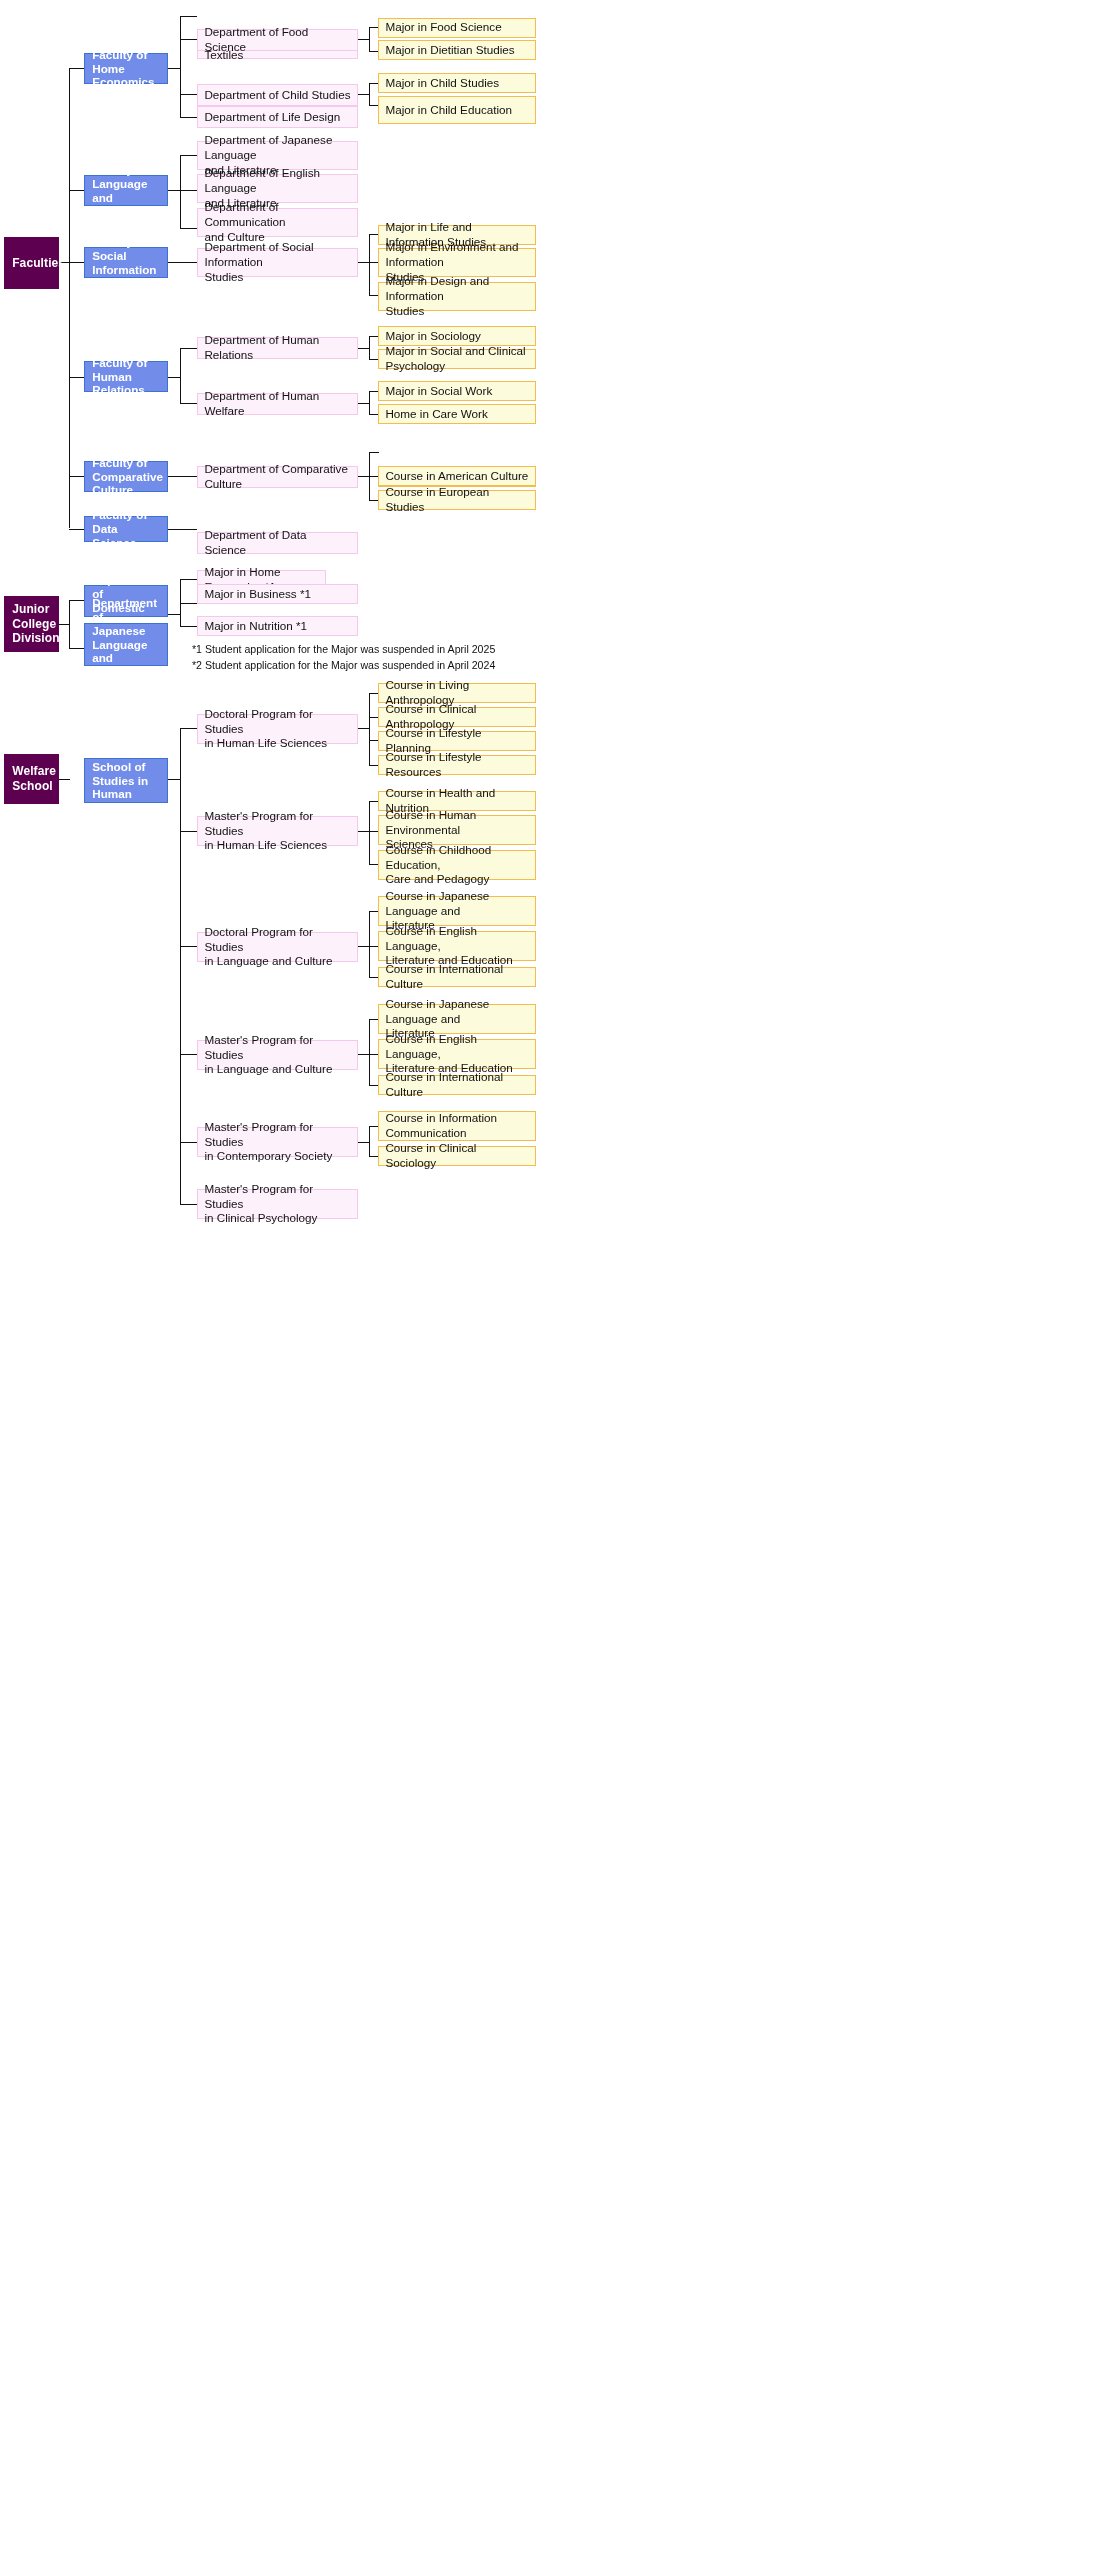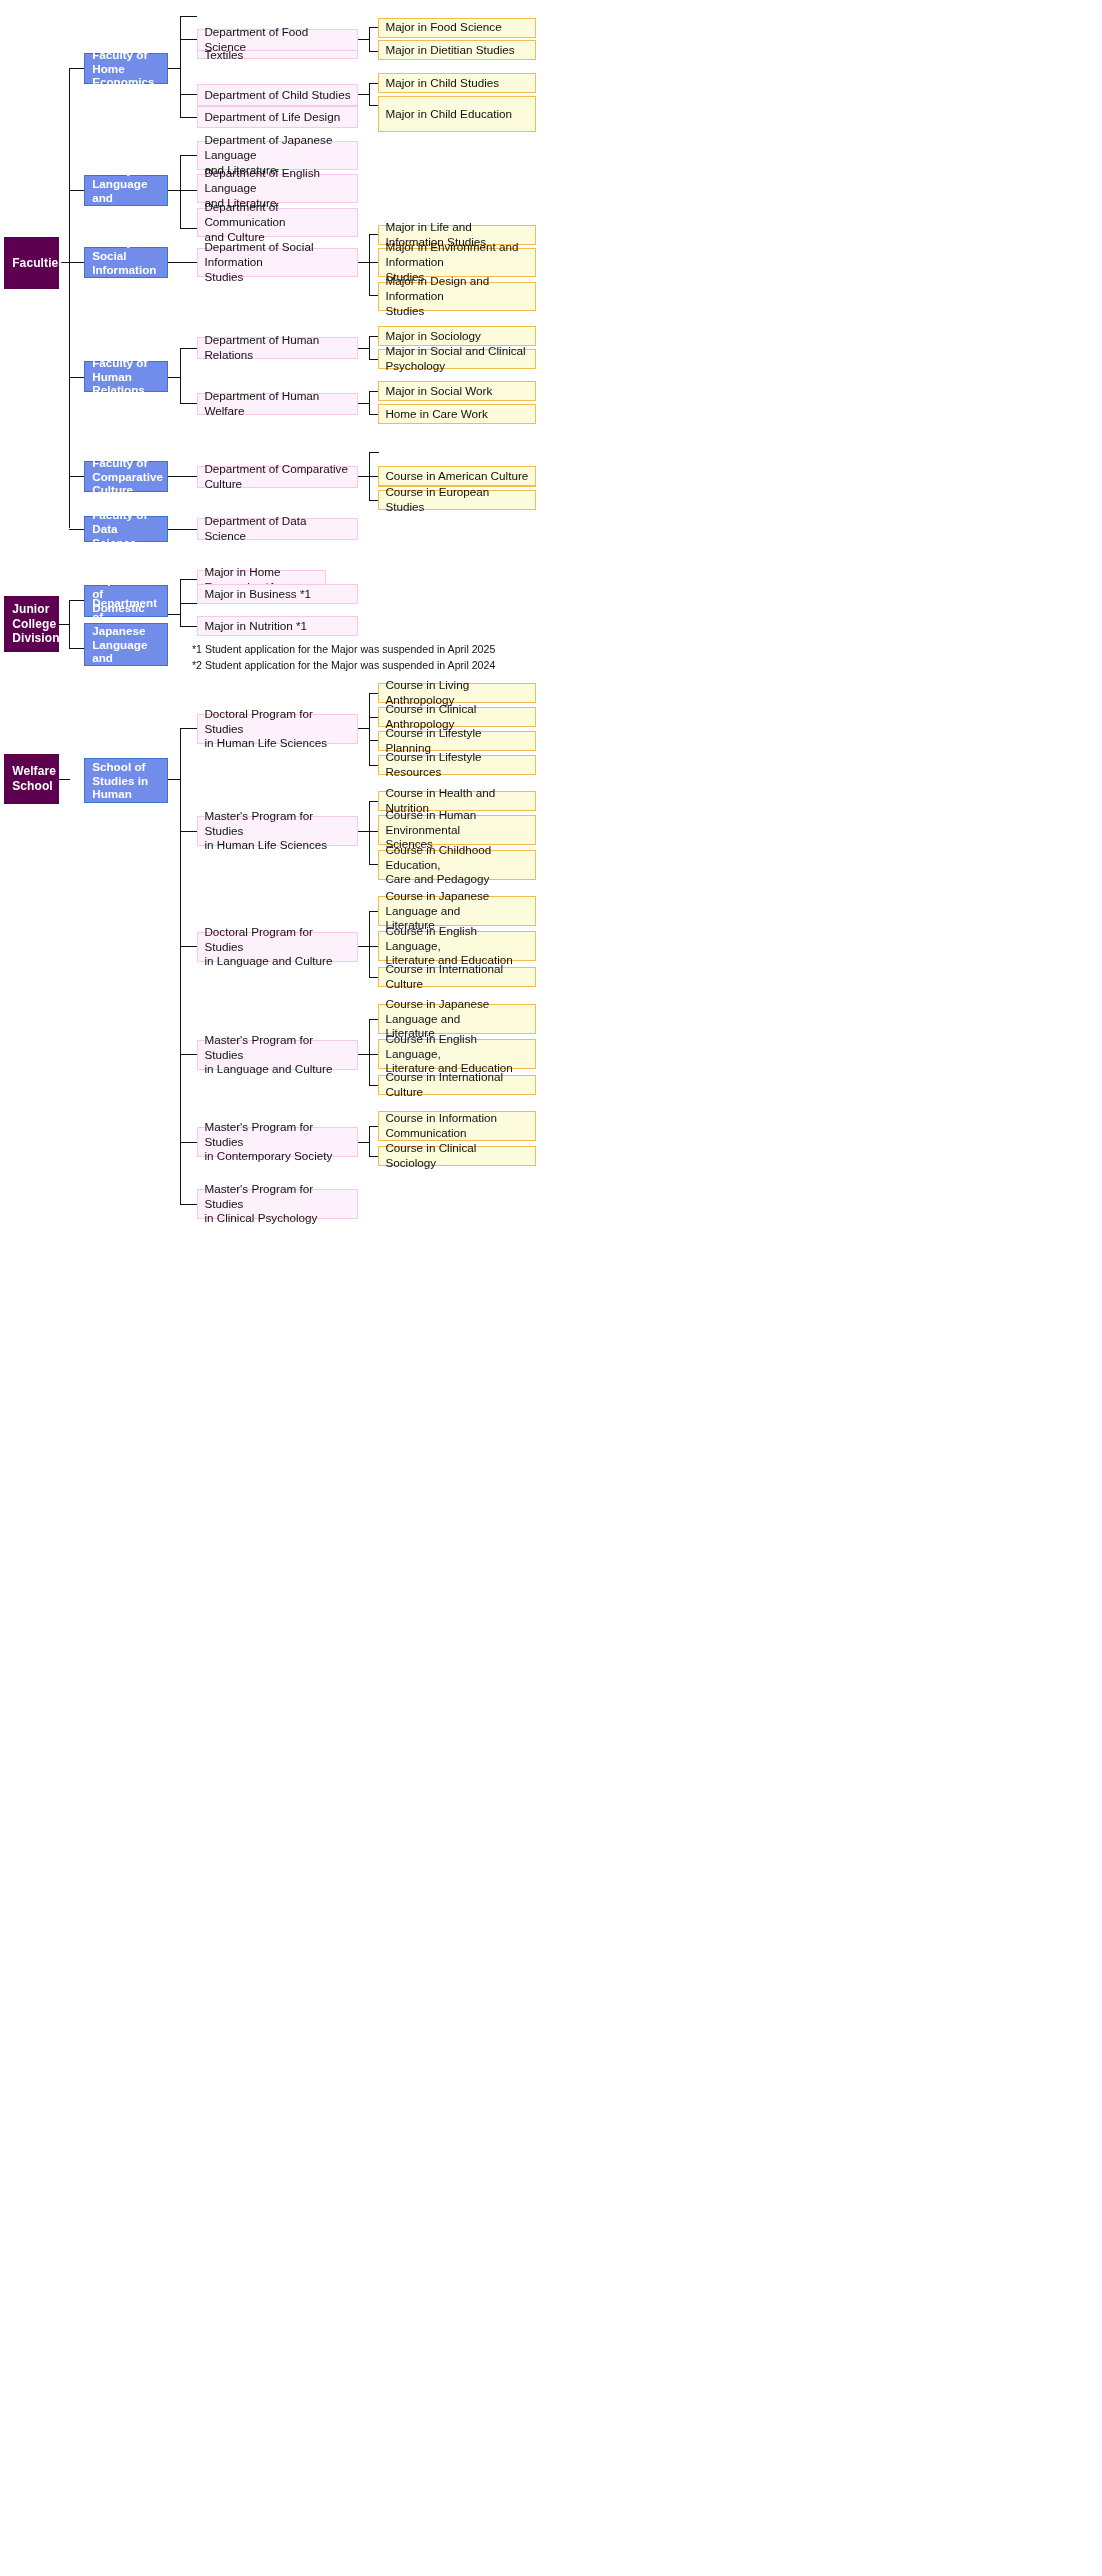--- a/index.html
+++ b/index.html
@@ -135,21 +135,21 @@
   <span>Major in Dietitian Studies</span>
   </div>
 
 <div class="ln lnh" style="left:358px; top:94px; width:11.3px;"></div>
 <div class="ln lnv" style="left:369px; top:83px; height:23px;"></div>
 <div class="ln lnh" style="left:369px; top:83px; width:9.7px;"></div>
 <div class="ln lnh" style="left:369px; top:105px; width:9.7px;"></div>
 <div class="box major-box" style="left:378px; top:73px;  width:158px; height:20px;">
   <span>Major in Child Studies</span>
   </div>
-<div class="box major-box" style="left:378px; top:96px; width:158px; height:36px;">
+<div class="box major-box" style="left:378px; top:96px; width:158px; height:28px;">
   <span>Major in Child Education</span>
   </div>
 
 <div class="ln lnh" style="left:168px; top:190px; width:13px;"></div>
 <div class="ln lnv" style="left:180px; top:155px; height:74px;"></div>
 <div class="ln lnh" style="left:180px; top:155px; width:17px;"></div>
 <div class="ln lnh" style="left:180px; top:190px; width:17px;"></div>
 <div class="ln lnh" style="left:180px; top:228px; width:17px;"></div>
 
 <div class="box dept-box" style="left:197px; top:141px; width:161px; height:29px;">
@@ -234,21 +234,21 @@
   <span>Course in Asian Culture</span>
   </div>
 <div class="box major-box" style="left:378px; top:466px; width:158px; height:20px;">
   <span>Course in American Culture</span>
   </div>
 <div class="box major-box" style="left:378px; top:490px; width:158px; height:20px;">
   <span>Course in European Studies</span>
   </div>
 
 <div class="ln lnh" style="left:168px; top:529px; width:29px;"></div>
-<div class="box dept-box" style="left:197px; top:518px; width:161px; height:22px;justify-content:center;">
+<div class="box dept-box" style="left:197px; top:532px; width:161px; height:22px;justify-content:center;">
   <span>Department of Data Science</span>
   </div>
 
 <div class="ln lnh" style="left:59px; top:624px; width:11.3px;"></div>
 <div class="ln lnv" style="left:69px; top:600px; height:48px;"></div>
 <div class="ln lnh" style="left:69px; top:600px; width:15.3px;"></div>
 <div class="ln lnh" style="left:69px; top:648px; width:15.3px;"></div>
 
 <div class="box root-box" style="left:4px; top:596px; width:55px; height:56px;">
   <span style="white-space: pre-line;">Junior

